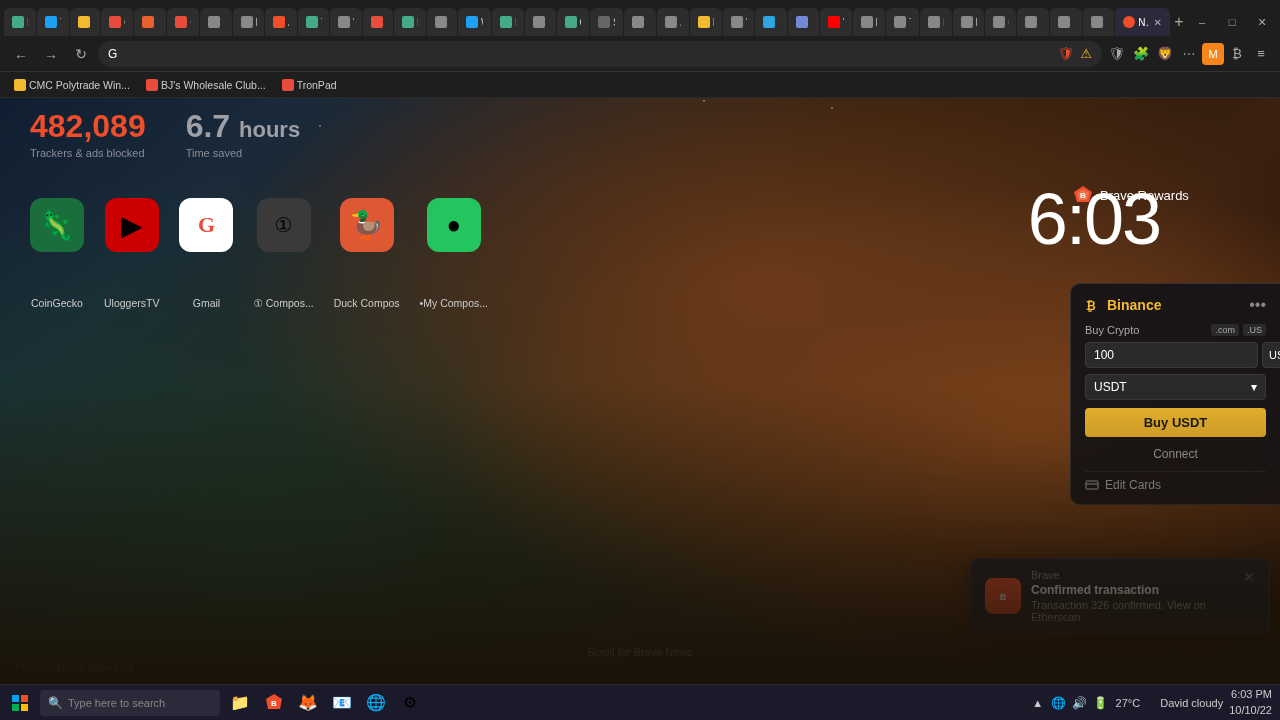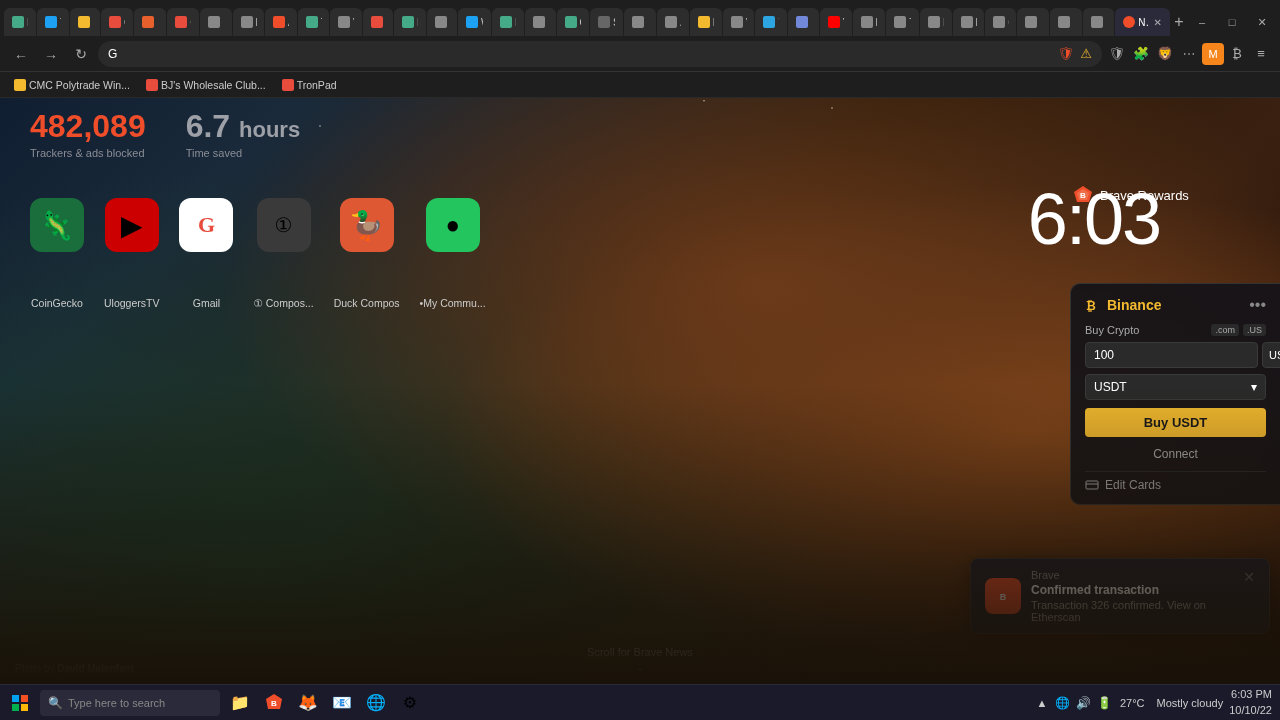--- a/index.html
+++ b/index.html
@@ -830,21 +830,21 @@
     <div class="quick-link">
       <div class="ql-icon" style="background:#3a3a3a;font-size:20px">①</div>
       <span class="ql-label">① Compos...</span>
     </div>
     <div class="quick-link">
       <div class="ql-icon" style="background:#de5833">🦆</div>
       <span class="ql-label">Duck Compos</span>
     </div>
     <div class="quick-link">
       <div class="ql-icon" style="background:#22c55e;font-size:24px">●</div>
-      <span class="ql-label">•My Commu...</span>
+      <span class="ql-label">•My Compos...</span>
     </div>
   </div>
 
   <div class="clock">6:03</div>
 
   <div class="brave-rewards-area">
     <svg width="22" height="22" viewBox="0 0 22 22">
       <polygon points="11,2 20,8 17,18 5,18 2,8" fill="#f04d2a" stroke="none"></polygon>
       <polygon points="11,5 17,9 15,16 7,16 5,9" fill="#f06d4a" stroke="none"></polygon>
       <text x="11" y="14" text-anchor="middle" font-size="8" fill="white" font-weight="bold">B</text>
@@ -949,22 +949,22 @@
     <div class="taskbar-app" style="font-size:16px;color:#0ea5e9">🌐</div>
     <div class="taskbar-app" style="font-size:16px">⚙</div>
   </div>
   <div class="taskbar-right">
     <div class="taskbar-sys-icons">
       <div class="sys-icon" style="font-size:11px">▲</div>
       <div class="sys-icon">🌐</div>
       <div class="sys-icon">🔊</div>
       <div class="sys-icon">🔋</div>
     </div>
-    <div style="display:flex;align-items:center;gap:12px;color:#ccc;font-size:11px">
+    <div style="display:flex;align-items:center;gap:20px;color:#ccc;font-size:11px">
       <span>27°C</span>
-      <span>Mostly cloudy</span>
+      <span>David cloudy</span>
     </div>
     <div class="taskbar-clock">
       <div>6:03 PM</div>
       <div>10/10/22</div>
     </div>
   </div>
 </div>
 
 </body></html>

